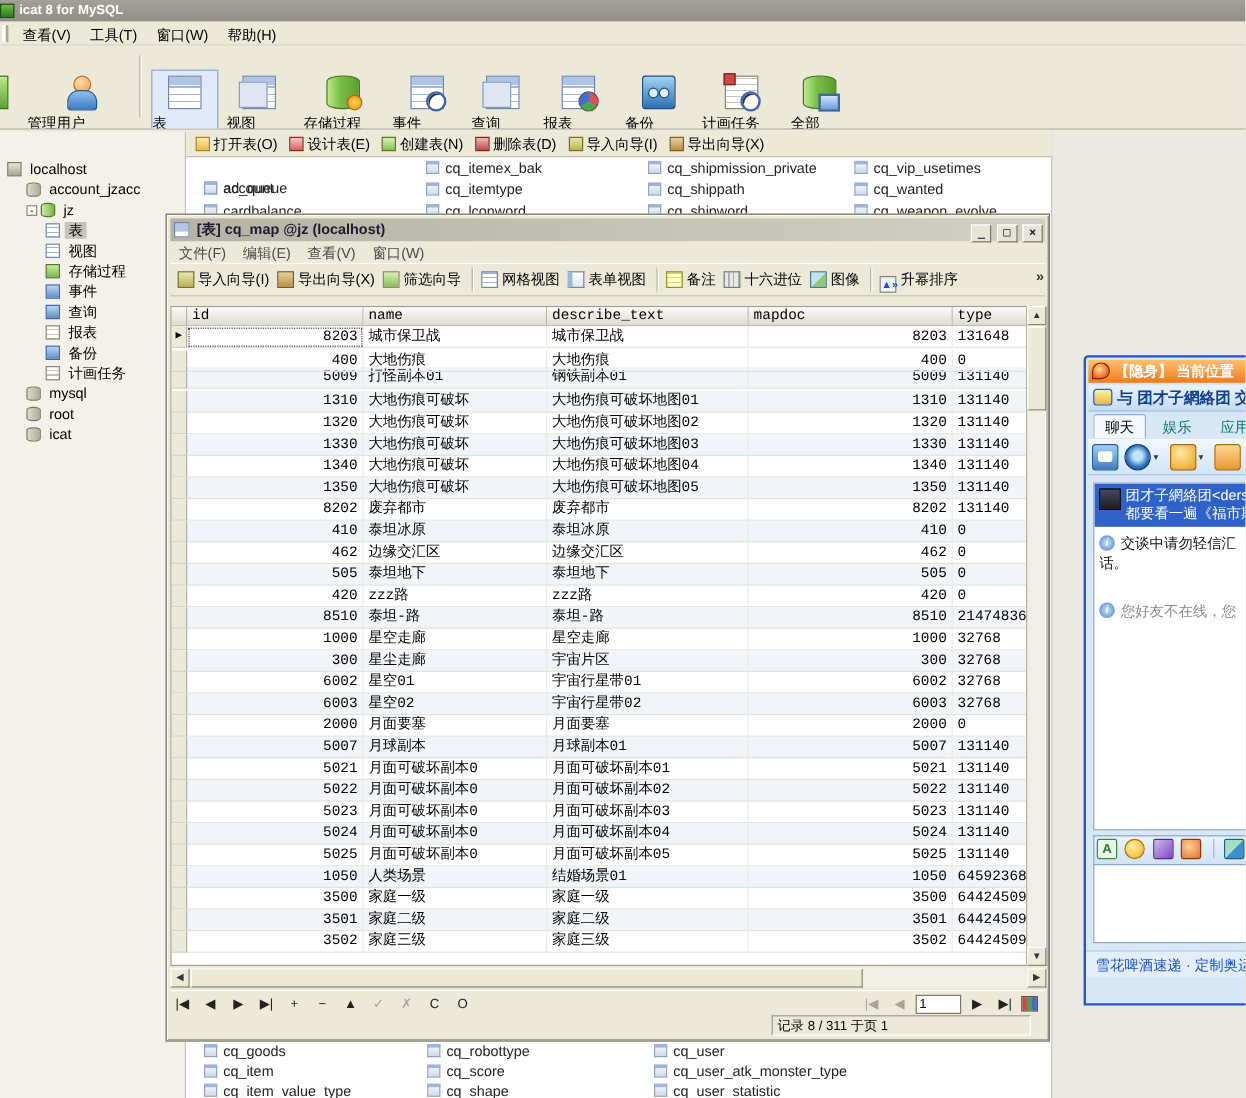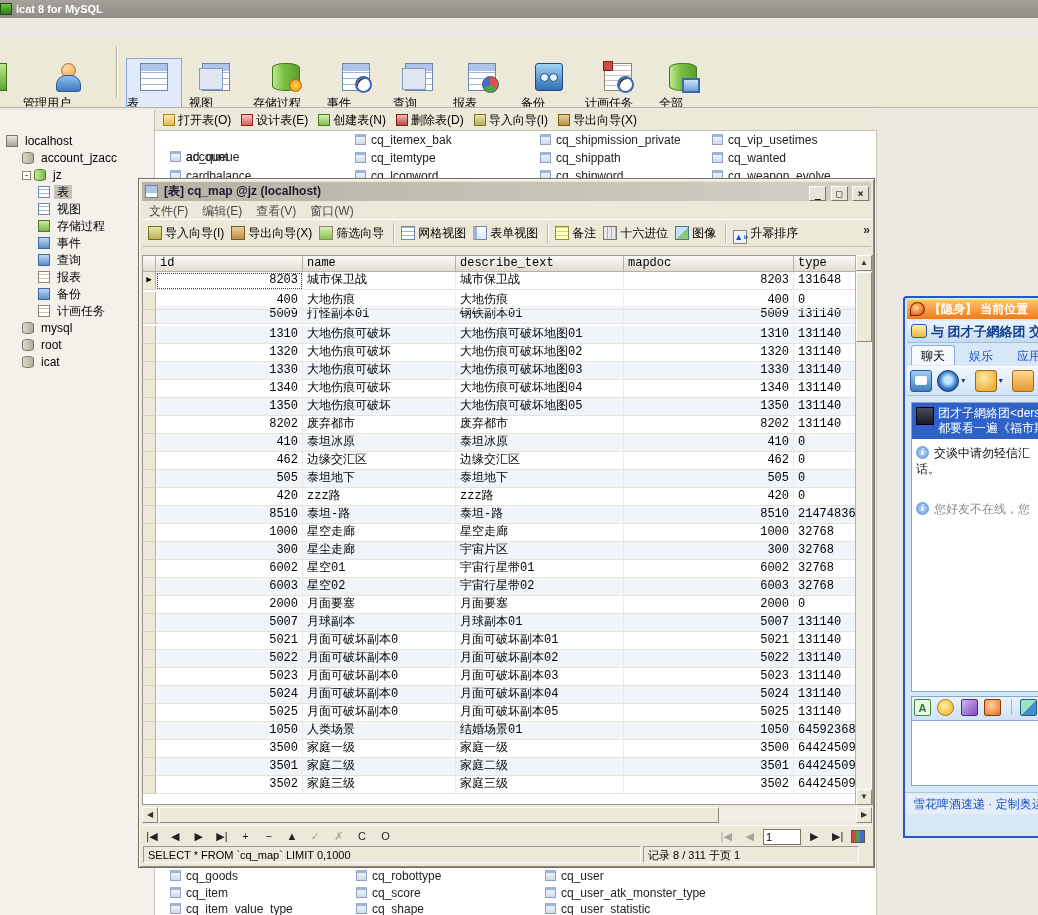--- a/index.html
+++ b/index.html
@@ -121,21 +121,21 @@
   #tw-statusbar { position:absolute; left:3px; bottom:3px; right:3px; height:19px; background:#ece9d8; font-size:11px; }
   .status-cell { position:absolute; top:1px; height:17px; line-height:16px; padding:0 4px; border:1px solid; border-color:#9d9a8f #fff #fff #9d9a8f; overflow:hidden; white-space:nowrap; }
 
   
   #chat-window { position:absolute; left:903px; top:296px; width:160px; height:542px; background:#d8e7f6; border:2px solid #2458c8; border-radius:4px 4px 0 0; overflow:hidden; }
   #chat-banner { position:absolute; left:2px; top:2px; right:0; height:19px; background:linear-gradient(#ffc070,#f07c18); color:#fff; font-weight:bold; font-size:12px; line-height:19px; padding-left:22px; white-space:nowrap; }
   #chat-banner .flame { position:absolute; left:3px; top:2px; width:15px; height:14px; border-radius:50% 50% 50% 0; background:radial-gradient(circle at 40% 40%,#ffe080,#e03010); border:1px solid #902000; }
   #chat-title { position:absolute; left:2px; top:23px; right:0; height:22px; background:linear-gradient(#eaf3fc,#c6dcf2); color:#123f8f; font-weight:bold; font-size:13px; line-height:22px; padding-left:24px; white-space:nowrap; border-bottom:1px solid #9dbede; }
   #chat-title .bubble { position:absolute; left:4px; top:3px; width:16px; height:14px; background:linear-gradient(#fdf0a0,#e8b948); border:1px solid #2458c8; border-radius:3px; }
   #chat-tabs { position:absolute; left:2px; top:46px; right:0; height:22px; white-space:nowrap; padding-left:4px; }
-  .chat-tab { display:inline-block; min-width:44px; text-align:center; height:20px; line-height:20px; margin:1px 4px 0 0; font-size:12px; color:#1d4ed8; }
+  .chat-tab { display:inline-block; min-width:44px; text-align:center; height:20px; line-height:20px; margin:1px 4px 0 0; font-size:12px; color:#0f766e; }
   .chat-tab.active { background:#f4f9ff; border:1px solid #8ab0dc; border-bottom:none; border-radius:3px 3px 0 0; color:#000; }
   #chat-toolbar { position:absolute; left:2px; top:68px; right:0; height:30px; background:linear-gradient(#f0f7fe,#d2e4f6); border-top:1px solid #fff; border-bottom:1px solid #aac8e4; white-space:nowrap; padding:3px 0 0 3px; }
   .cht { display:inline-block; width:22px; height:22px; border-radius:3px; vertical-align:top; margin-right:2px; }
   .cht-msg { background:linear-gradient(#9fd0f5,#3f7fc0); border:1px solid #2a5a96; }
   .cht-msg:before { content:""; display:block; margin:5px auto 0; width:12px; height:9px; background:#fff; border-radius:2px; }
   .cht-cam { background:radial-gradient(circle at 50% 45%,#bfe6ff 25%,#2f74c0 60%,#14366e); border:1px solid #14366e; border-radius:50%; }
   .cht-nudge { background:radial-gradient(circle at 40% 35%,#ffe9a0,#e8a020); border:1px solid #a86808; }
   .cht-share { background:linear-gradient(#ffd890,#e89830); border:1px solid #a86808; }
   .cht-caret { display:inline-block; width:10px; font-size:8px; color:#335; vertical-align:top; line-height:22px; }
   #chat-msgs { position:absolute; left:6px; top:104px; width:150px; height:290px; background:#fff; border:1px solid #86a7cc; font-size:12px; overflow:hidden; }
@@ -158,20 +158,21 @@
 </head>
 <body>
 
 <div id="screen">
 
   <div id="titlebar">
     <span class="appicon"></span>
     <span>icat 8 for MySQL</span>
   </div>
 
+  <div id="menubar"><span class="grip"></span><span class="menu-item">查看(V)</span><span class="menu-item">工具(T)</span><span class="menu-item">窗口(W)</span><span class="menu-item">帮助(H)</span></div>
 
   <div id="main-toolbar">
       <div class="tb-item" style="left: -42px; width: 70px;">
         <div class="ic ic-conn"></div>
         <div class="tb-label">连接</div>
       </div>
       <div class="tb-item" style="left: 22px; width: 92px;">
         <div class="ic ic-user"></div>
         <div class="tb-label">管理用户</div>
       </div>
@@ -515,21 +516,20 @@
         <span class="nav-btn dis">|◀</span>
         <span class="nav-btn dis">◀</span>
         <input id="nav-page" value="1" style="">
         <span class="nav-btn">▶</span>
         <span class="nav-btn">▶|</span>
         <span class="nav-yy"></span>
       </span>
     </div>
 
     <div id="tw-statusbar">
-      <span class="status-cell" style="left:1px;width:498px;">SELECT * FROM `cq_map` LIMIT 0,1000</span>
       <span class="status-cell" style="left:501px;right:12px;">记录 8 / 311 于页 1</span>
     </div>
   </div>
 
   <div id="chat-window" style="z-index: 20;">
     <div id="chat-banner">
       <span class="flame"></span>
       <span>【隐身】 当前位置</span>
     </div>
     <div id="chat-title">

